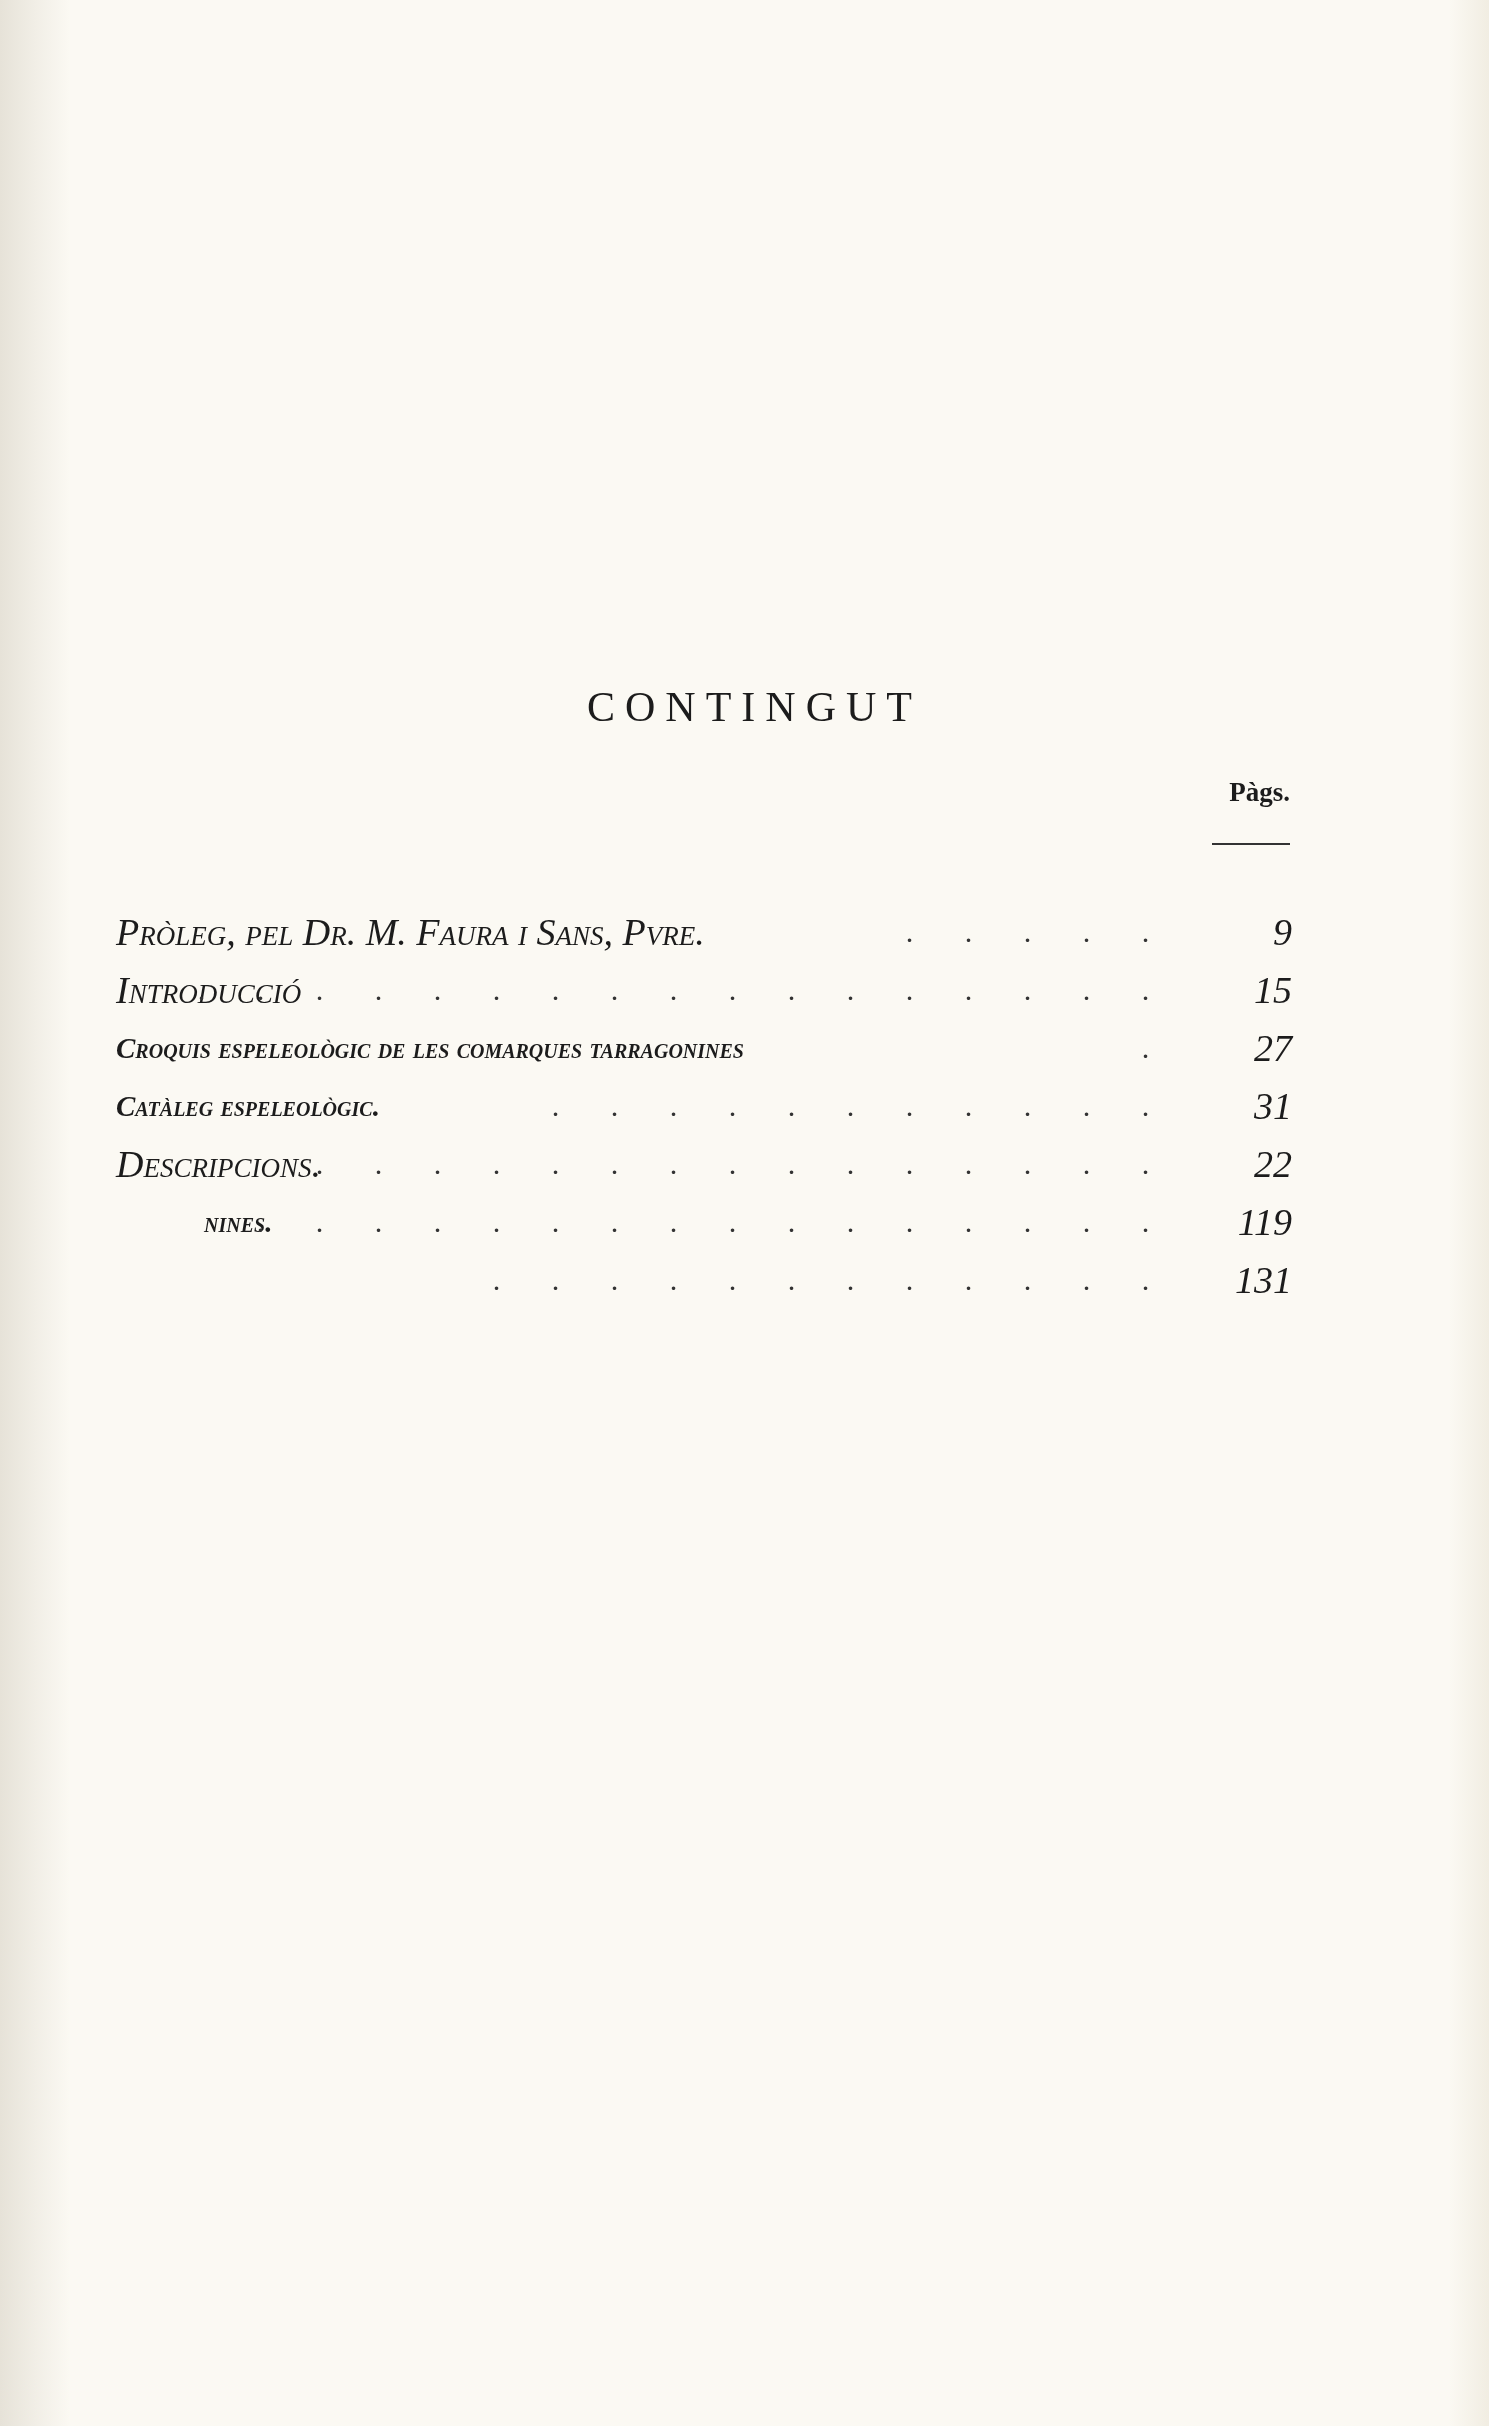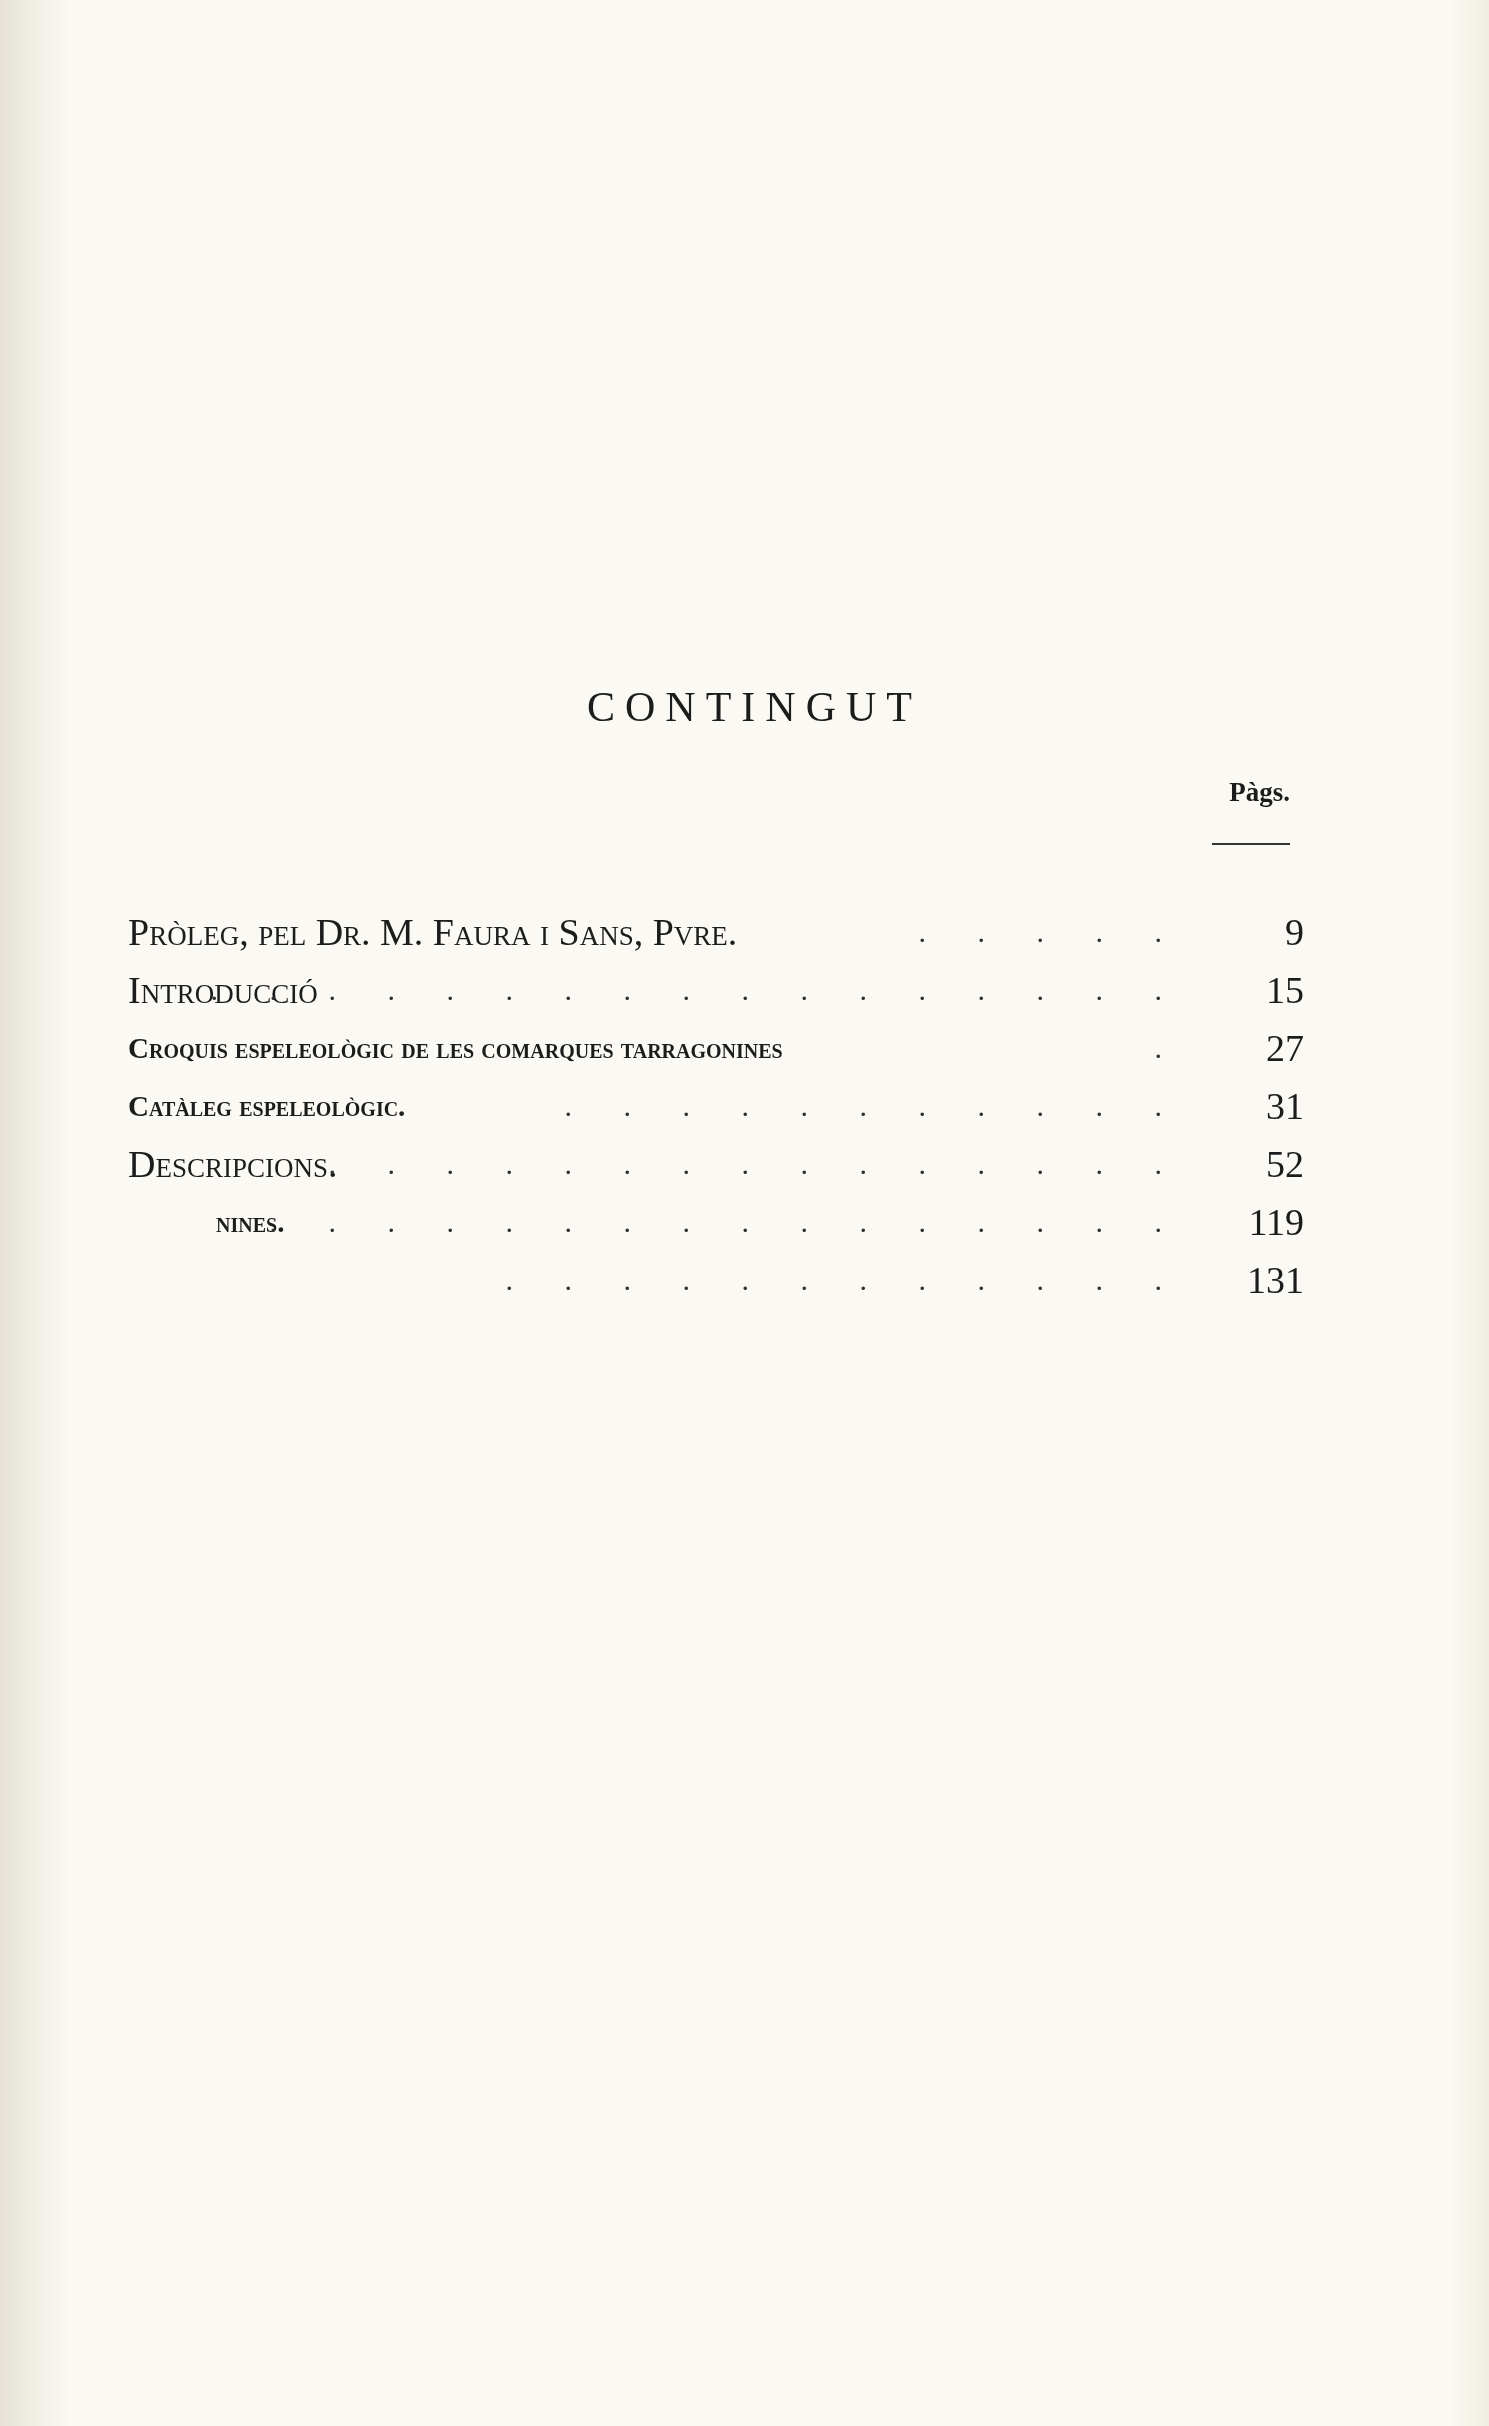--- a/index.html
+++ b/index.html
@@ -21,21 +21,21 @@
     position: absolute; top: 655px; left: 0; width: 1489px; text-align: center;
     font-size: 42px; letter-spacing: 10px; font-weight: normal; padding-left: 10px;
   }
   .pags {
     position: absolute; top: 777px; left: 1210px; width: 80px; text-align: right;
     font-size: 27px; font-weight: bold;
   }
   .pags-rule {
     position: absolute; top: 843px; left: 1212px; width: 78px; height: 2px; background: #333;
   }
-  .toc { position: absolute; left: 128px; top: 903px; width: 1176px; }
+  .toc { position: absolute; left: 116px; top: 903px; width: 1176px; font-style: italic; }
   .row { position: relative; height: 58px; line-height: 58px; font-size: 38px; white-space: nowrap; }
   .row .label { font-variant: small-caps; position: absolute; left: 0; }
   .row.cont .label { left: 88px; }
   .row .dots {
     position: absolute; right: 120px; color: #333; letter-spacing: 22px; font-size: 30px;
   }
   .row .num { position: absolute; right: 0; font-size: 38px; }
   .row.bold .label { font-weight: bold; font-size: 29px; }
 </style>
 </head>
@@ -65,21 +65,21 @@
     <span class="num">27</span>
   </div>
   <div class="row bold">
     <span class="label">Catàleg espeleològic.</span>
     <span class="dots">. . . . . . . . . . .</span>
     <span class="num">31</span>
   </div>
   <div class="row">
     <span class="label">Descripcions.</span>
     <span class="dots">. . . . . . . . . . . . . . .</span>
-    <span class="num">52</span>
+    <span class="num">22</span>
   </div>
   <div class="row bold cont">
     <span class="label">nines.</span>
     <span class="dots">. . . . . . . . . . . . . . . .</span>
     <span class="num">119</span>
   </div>
   <div class="row">
     <span class="dots">. . . . . . . . . . . .</span>
     <span class="num">131</span>
   </div>

